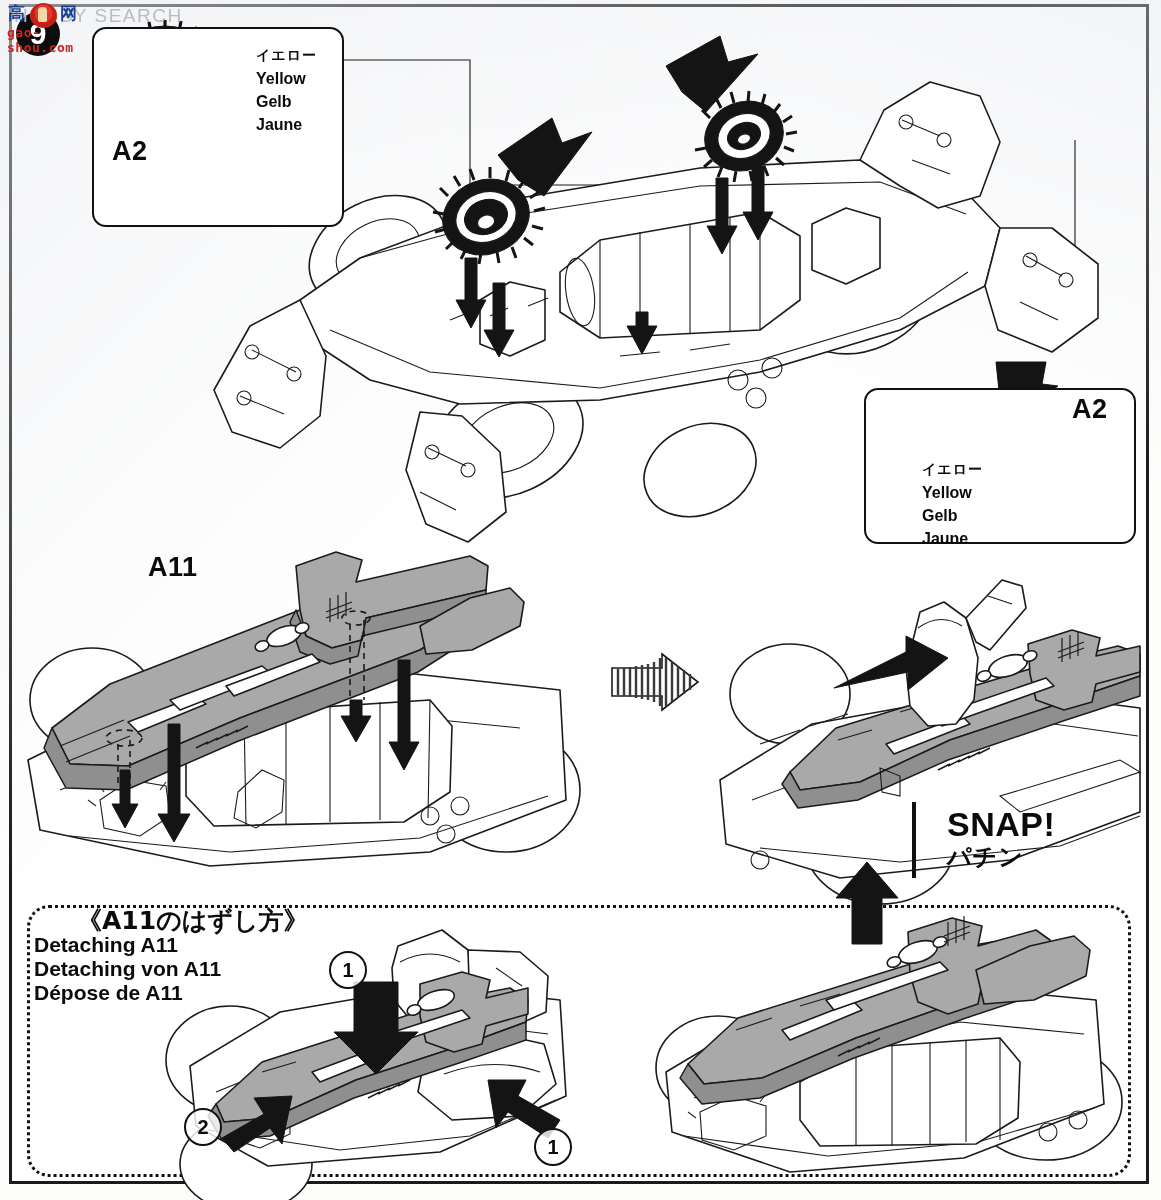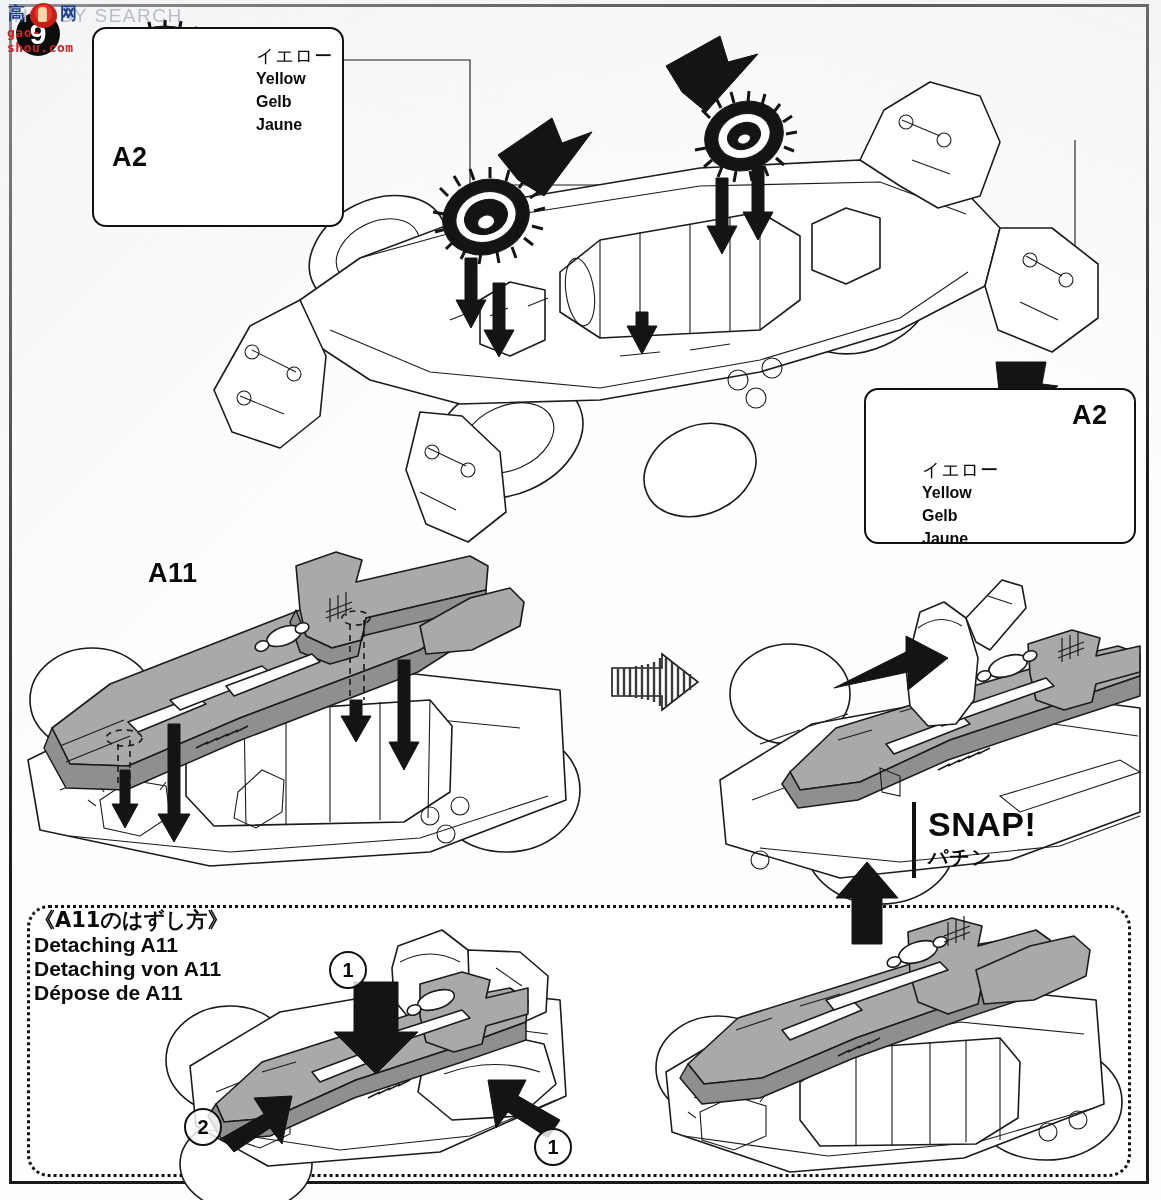--- a/index.html
+++ b/index.html
@@ -131,31 +131,30 @@
     background: #ffffff;
     z-index: 20;
   }
 
   .label {
     position: absolute;
     font-weight: 700;
     color: #0b0b0b;
     white-space: nowrap;
     z-index: 25;
-    margin-top: 6px;
   }
   .label.part { font-size: 27px; letter-spacing: .5px; }
   .color-list {
     position: absolute;
     z-index: 25;
     color: #0b0b0b;
   }
   .color-list .jp {
-    font-size: 18px;
-    font-weight: 400;
+    font-size: 14px;
+    font-weight: 700;
     font-family: "DejaVu Sans", sans-serif;
     letter-spacing: 1px;
     line-height: 23px;
   }
   .color-list .ln {
     font-size: 16px;
     font-weight: 700;
     line-height: 23px;
     font-family: "Liberation Sans", sans-serif;
   }
@@ -174,51 +173,52 @@
     z-index: 10;
   }
   .detach-head {
     position: absolute;
     left: 34px;
     top: 908px;
     z-index: 26;
     color: #0b0b0b;
   }
   .detach-head .jp {
-    font-size: 21px;
+    font-size: 25px;
     font-weight: 700;
     font-family: "DejaVu Sans", sans-serif;
     line-height: 25px;
     white-space: nowrap;
+    margin-left: 43px;
   }
   .detach-head .ln {
     font-size: 21px;
     font-weight: 700;
     line-height: 24px;
     font-family: Liberation Sans, sans-serif;
     white-space: nowrap;
   }
 
   
   .snap-block {
     position: absolute;
-    left: 928px;
+    left: 947px;
     top: 806px;
     z-index: 26;
     color: #0b0b0b;
   }
   .snap-block .en {
     font-size: 34px;
     font-weight: 700;
     letter-spacing: .5px;
     line-height: 36px;
     font-family: "Liberation Sans", sans-serif;
   }
   .snap-block .jp {
-    font-size: 20px;
+    font-size: 24px;
     font-weight: 700;
     font-family: "DejaVu Sans", sans-serif;
     line-height: 30px;
     letter-spacing: 1px;
   }
   .snap-bar {
     position: absolute;
     left: 912px;
     top: 802px;
     width: 4px;

